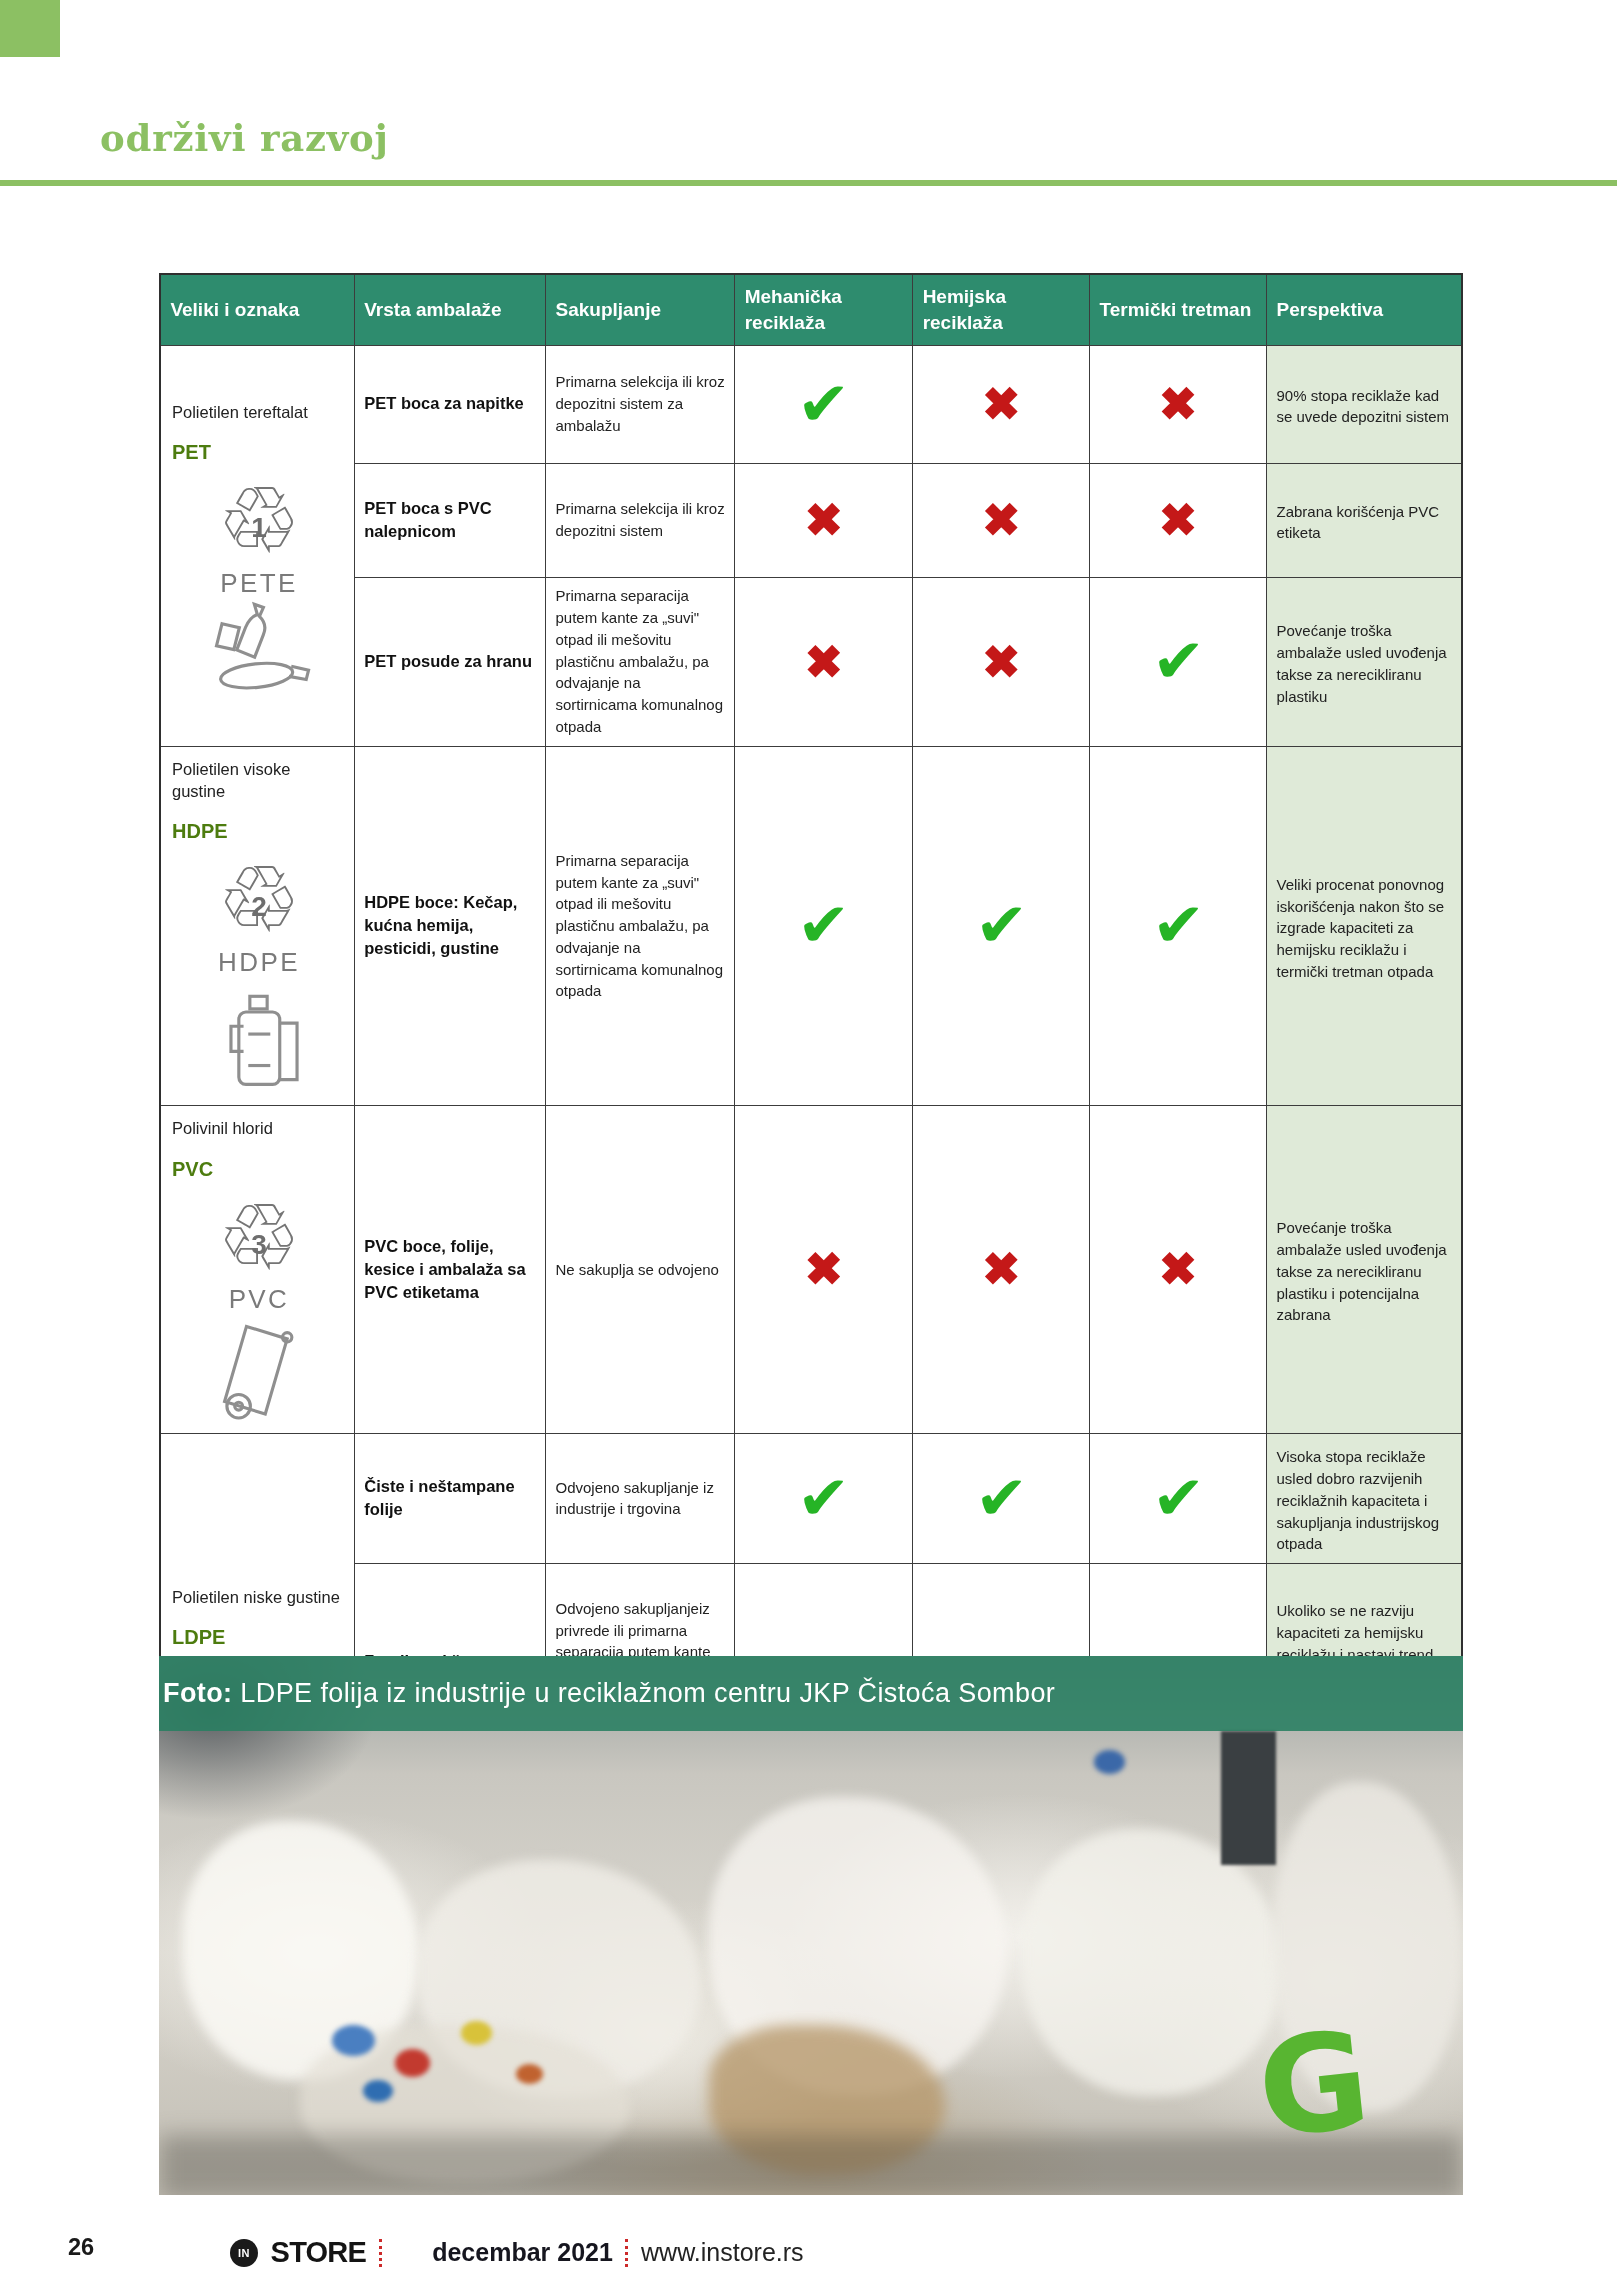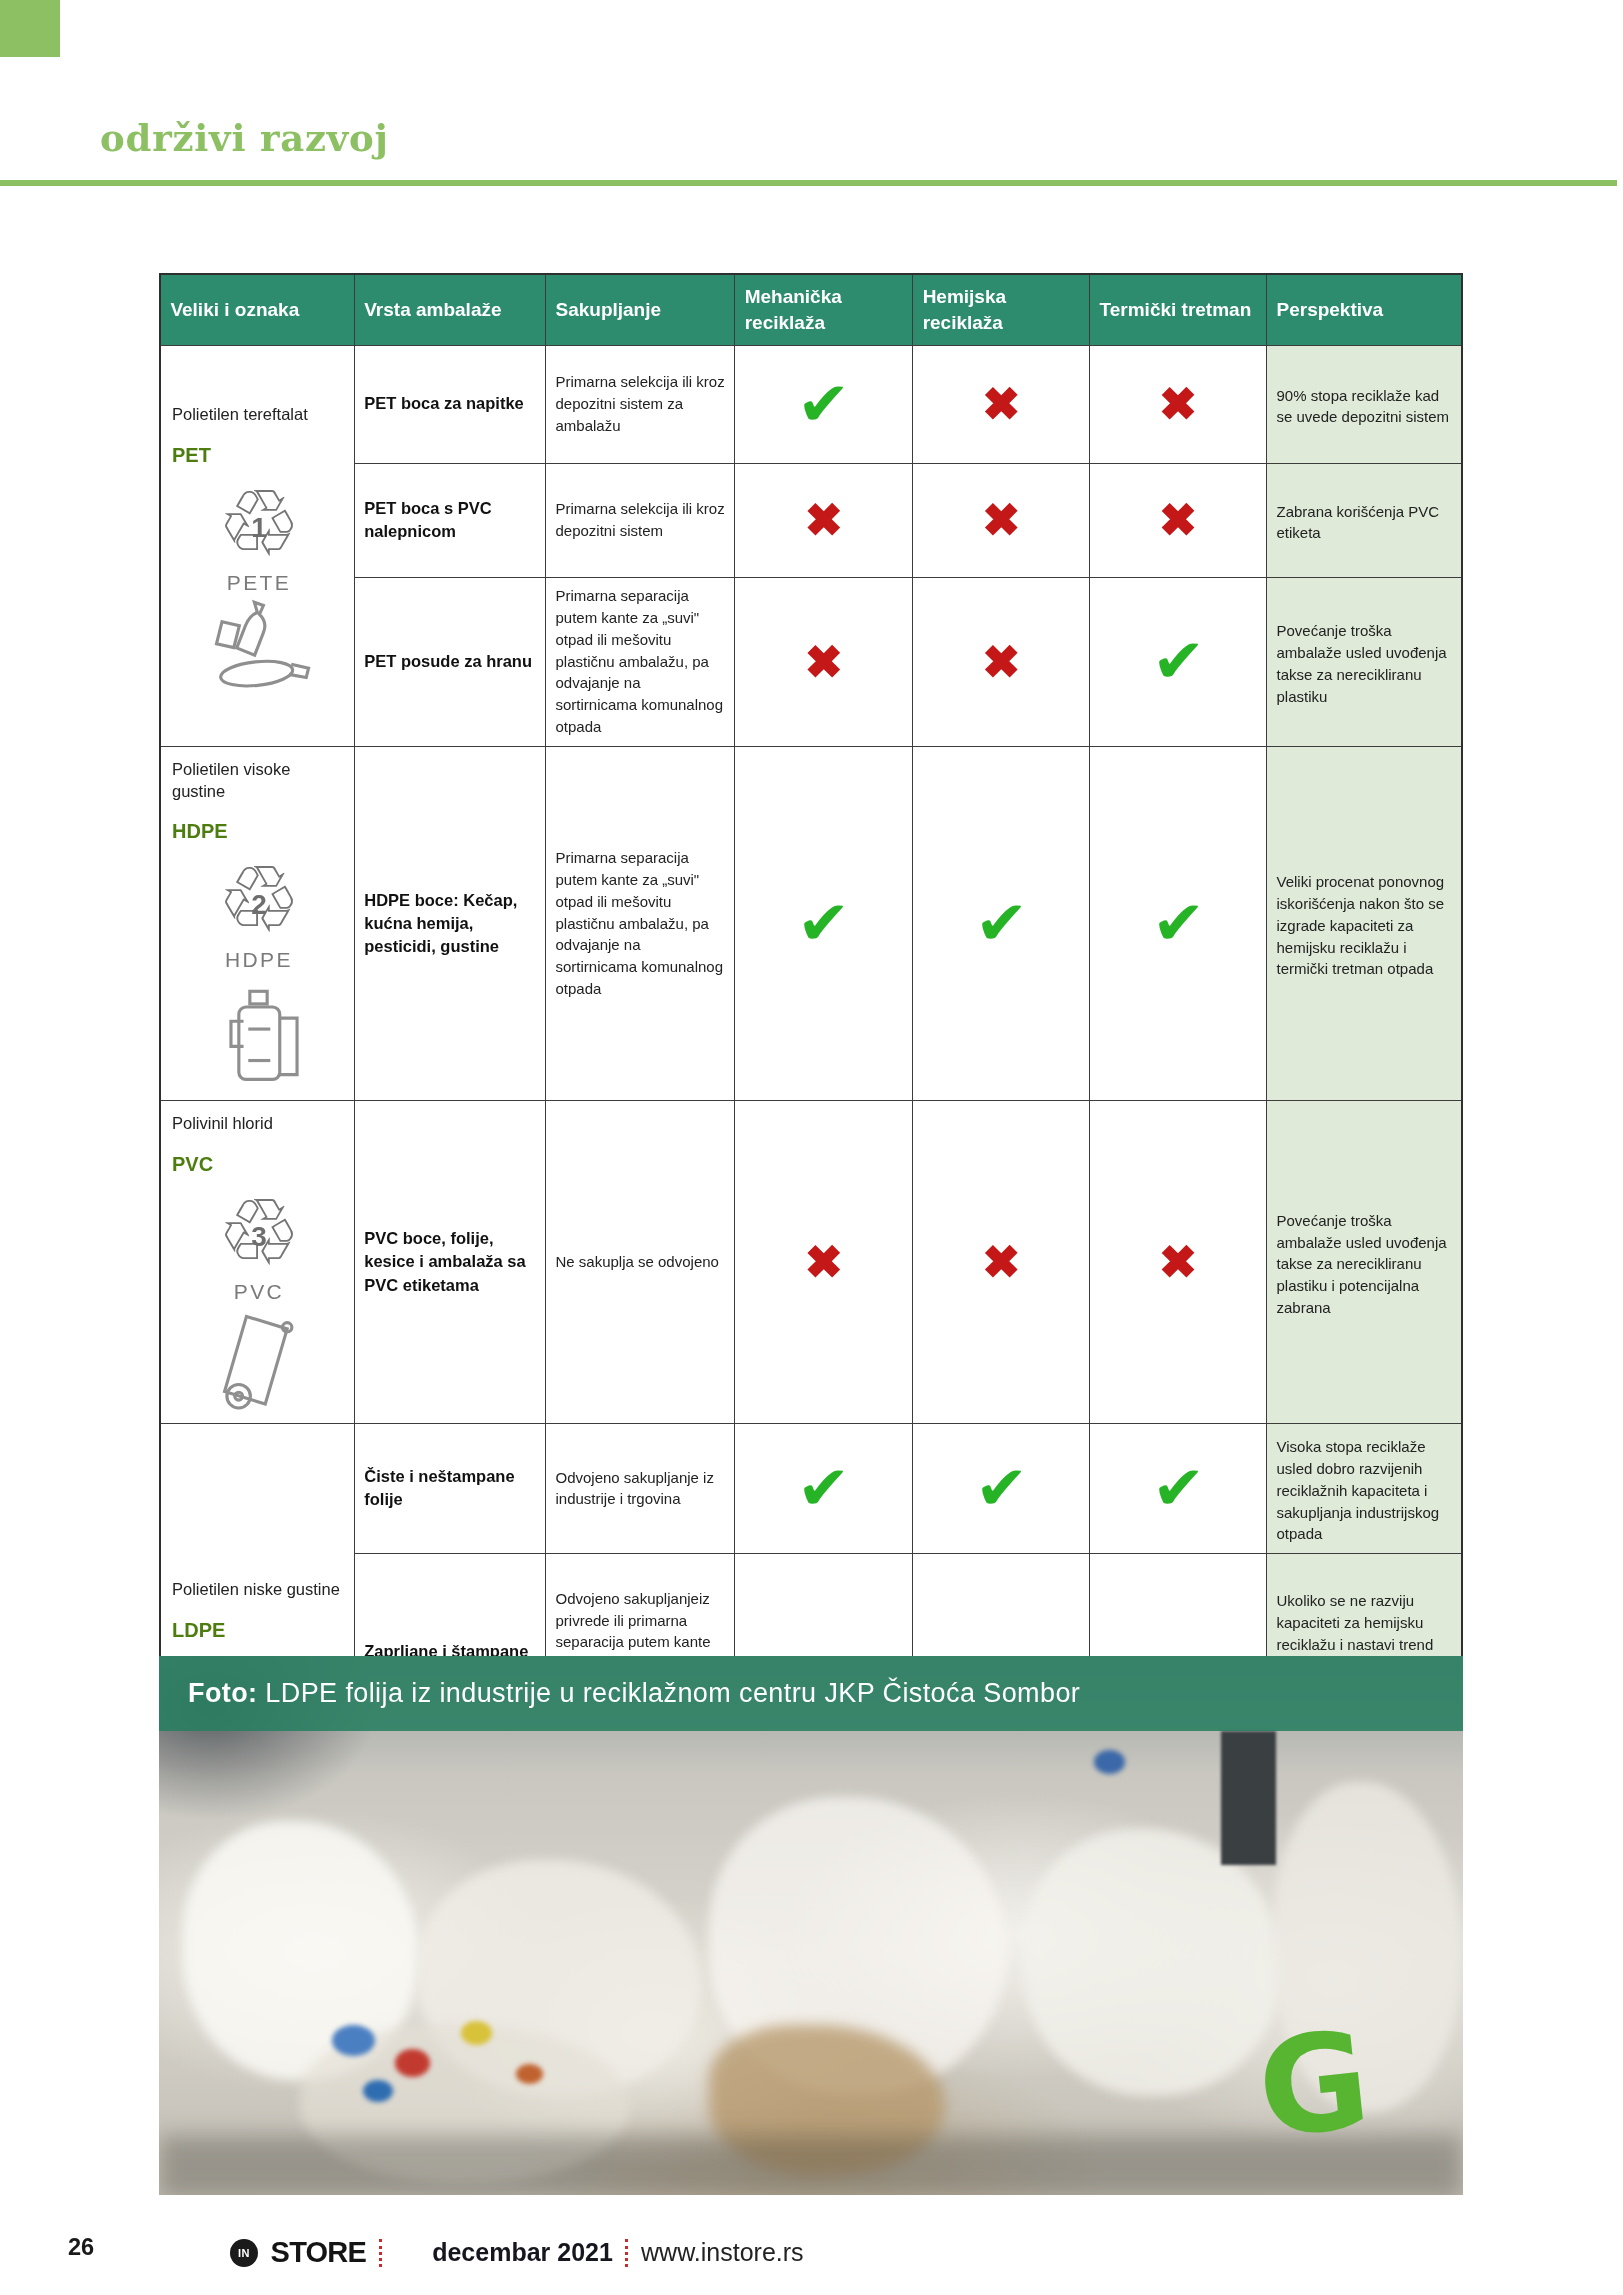--- a/index.html
+++ b/index.html
@@ -36,21 +36,21 @@
   td.group-cell{vertical-align:top;padding:11px 7.9px 7.9px 11px;background:#fff;}
   .g-name{font-size:16.5px;line-height:1.35;color:#222;}
   .g-code{font-size:20px;font-weight:bold;color:#4d7c0f;margin-top:18px;}
   .sym-art{display:flex;flex-wrap:wrap;align-items:center;justify-content:center;gap:4.7px;margin-top:11px;}
   .recycle-wrap{position:relative;text-align:center;line-height:1;}
   .recycle-glyph{font-family:"DejaVu Sans", sans-serif;font-size:93px;color:var(--gray-icon);line-height:1;display:block;}
   .recycle-num{
     position:absolute;left:50%;top:44%;transform:translate(-50%,-50%);
     font-size:28px;font-weight:bold;color:#6e6e6e;
   }
-  .recycle-label{display:block;margin-top:1.6px;font-size:21px;color:#7a7a7a;letter-spacing:2.4px;}
+  .recycle-label{display:block;margin-top:1.6px;font-size:26px;color:#7a7a7a;letter-spacing:2.4px;}
   .art svg{display:block;}
   td.type-cell{padding:7.9px 9.4px;font-size:16.5px;font-weight:bold;line-height:1.4;color:#111;background:#fff;}
   td.coll-cell{padding:7.9px 9.4px;font-size:15px;line-height:1.45;color:#222;background:#fff;vertical-align:middle;}
   td.mark-cell{text-align:center;background:#fff;}
   .mark{display:inline-block;line-height:1;}
   .mark.yes{color:var(--check-green);font-size:61px;transform:scaleX(1.05);}
   .mark.no{color:var(--cross-red);font-size:46px;font-weight:bold;}
   td.persp-cell{background:var(--light-green);padding:7.9px 9.4px;font-size:15px;line-height:1.45;color:#222;vertical-align:top;padding-top:12.6px;}
 
   
@@ -77,21 +77,21 @@
   .cardboard{position:absolute;left:550px;top:369px;width:236px;height:149px;background:#b89a6e;border-radius:40% 60% 50% 50%;filter:blur(7px);opacity:.8;}
   .fleck{position:absolute;border-radius:50%;filter:blur(2.4px);}
   .f1{left:173px;top:369px;width:43px;height:31px;background:#4a7fc1;}
   .f2{left:236px;top:393px;width:35px;height:27.5px;background:#c23a2f;}
   .f3{left:302px;top:365px;width:31px;height:23.6px;background:#d8c23a;}
   .f4{left:204px;top:424px;width:30px;height:22px;background:#2f6db1;}
   .f5{left:357px;top:408px;width:27px;height:20.4px;background:#c0622f;}
   .f6{left:935px;top:94px;width:31px;height:23.6px;background:#3b68a8;}
   .caption-bar{
     position:absolute;left:0;top:0;width:100%;height:75px;
-    background:rgba(40,126,97,.88);display:flex;align-items:center;padding-left:29px;
+    background:rgba(40,126,97,.88);display:flex;align-items:center;padding-left:4px;
   }
   .caption-bar .cap{font-size:27px;color:#fff;letter-spacing:0.4px;}
   .caption-bar .cap b{font-weight:bold;}
   .g-logo{
     position:absolute;right:90px;bottom:43px;width:118px;height:134px;text-align:center;
     font-family:"DejaVu Sans", sans-serif;
   }
   .g-logo .gchar{font-size:134px;font-weight:bold;color:#58b531;line-height:1;display:block;transform:rotate(-6deg);}
 
   

